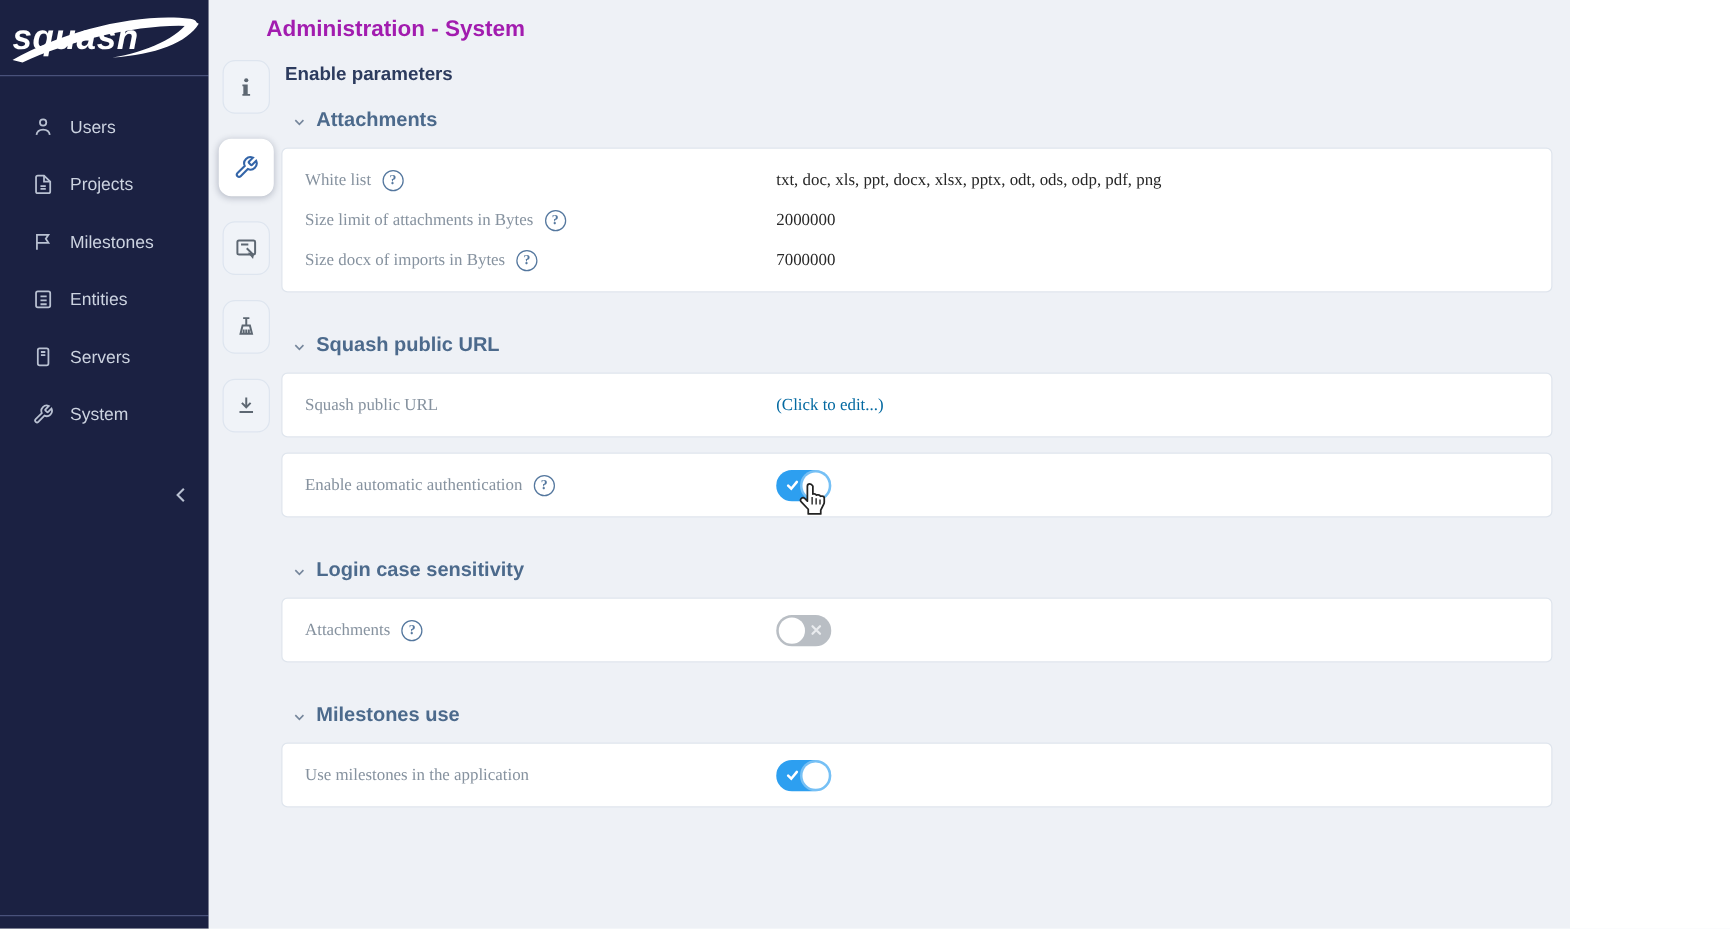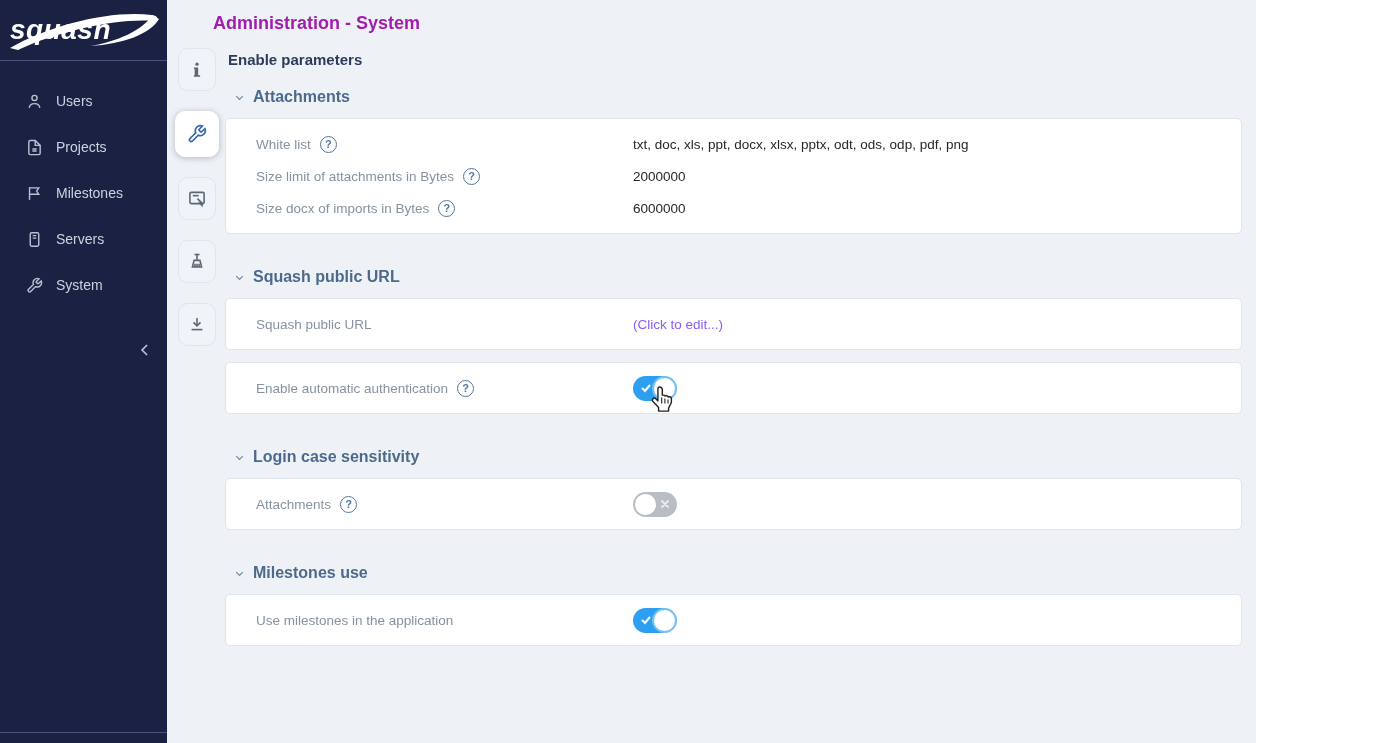--- a/index.html
+++ b/index.html
@@ -56,32 +56,32 @@
   .content { padding: 0 14px 0 58px; }
   .subtitle { margin: 17px 0 0 3px; font-size: 15px; font-weight: 700; color: #2c3b5e; }
 
   .section-header { display: flex; align-items: center; gap: 7px; margin: 34px 0 0 8px; cursor: pointer; }
   .section-header.first { margin-top: 20px; }
   .section-chevron { display: flex; color: #76879c; }
   .section-title { font-size: 16px; font-weight: 700; color: #4c6a8c; }
 
   .card {
     margin-top: 12px; background: #fff; border: 1px solid #dfe5ed;
-    border-radius: 5px; padding: 9px 12px;
+    border-radius: 5px; padding: 9px 0; font-family: Liberation Serif, serif;
   }
   .row { display: flex; align-items: center; min-height: 32px; padding: 0 18px; }
   .label-cell { width: 377px; flex-shrink: 0; display: flex; align-items: center; gap: 9px; }
   .row-label { font-size: 13.5px; color: #86929f; }
   .help-icon {
     width: 17px; height: 17px; border: 1.6px solid #54779e; border-radius: 50%;
     color: #54779e; font-size: 11px; font-weight: 700; display: flex;
     align-items: center; justify-content: center; cursor: pointer; flex-shrink: 0;
   }
   .row-value { font-size: 13.5px; color: #272727; cursor: pointer; }
-  .row-value.placeholder { color: #8b5cf6; text-align: center; }
+  .row-value.placeholder { color: #0369a1; text-align: center; }
 
   
   .toggle { width: 44px; height: 25px; border-radius: 13px; position: relative; cursor: pointer; }
   .toggle.on { background: #2d9ff0; }
   .toggle.off { background: #b9bec4; }
   .toggle .knob {
     width: 21px; height: 21px; border-radius: 50%; background: #fff;
     position: absolute; top: 2px;
   }
   .toggle.on .knob { right: 2px; box-shadow: 0 0 0 2px rgba(255,255,255,.35); }
@@ -131,20 +131,30 @@
           <svg viewBox="0 0 24 24" fill="none" stroke="currentColor" stroke-width="2">
               <path d="M5 3v18"></path>
               <path d="M5 4h13l-3 4.5 3 4.5H5"></path>
             </svg>
         </span>
         <span>Milestones</span>
       </div>
       <div class="nav-item">
         <span class="nav-icon">
           <svg viewBox="0 0 24 24" fill="none" stroke="currentColor" stroke-width="2">
+              <rect x="4" y="3" width="16" height="18" rx="2"></rect>
+              <path d="M9 8.5h7M9 13h7M9 17.5h7"></path>
+              <path d="M6.5 8.5h.01M6.5 13h.01M6.5 17.5h.01"></path>
+            </svg>
+        </span>
+        <span>Entities</span>
+      </div>
+      <div class="nav-item">
+        <span class="nav-icon">
+          <svg viewBox="0 0 24 24" fill="none" stroke="currentColor" stroke-width="2">
               <rect x="6" y="2.5" width="12" height="19" rx="2"></rect>
               <path d="M9.5 6.5h5M9.5 10h5"></path>
               <path d="M12 16.5h.01"></path>
             </svg>
         </span>
         <span>Servers</span>
       </div>
       <div class="nav-item">
         <span class="nav-icon">
           <svg viewBox="0 0 24 24" fill="none" stroke="currentColor" stroke-width="2">
@@ -241,21 +251,21 @@
             <span class="row-label">Size limit of attachments in Bytes</span>
             <span class="help-icon">?</span>
           </div>
           <span class="row-value">2000000</span>
         </div>
         <div class="row">
           <div class="label-cell">
             <span class="row-label">Size docx of imports in Bytes</span>
             <span class="help-icon">?</span>
           </div>
-          <span class="row-value">6000000</span>
+          <span class="row-value">7000000</span>
         </div>
       </div>
 
       <div class="section-header">
         <span class="section-chevron">
           <svg width="13" height="13" viewBox="0 0 24 24" fill="none" stroke="currentColor" stroke-width="2.4">
               <polyline points="6,9.5 12,15.5 18,9.5"></polyline>
             </svg>
         </span>
         <span class="section-title">Squash public URL</span>

